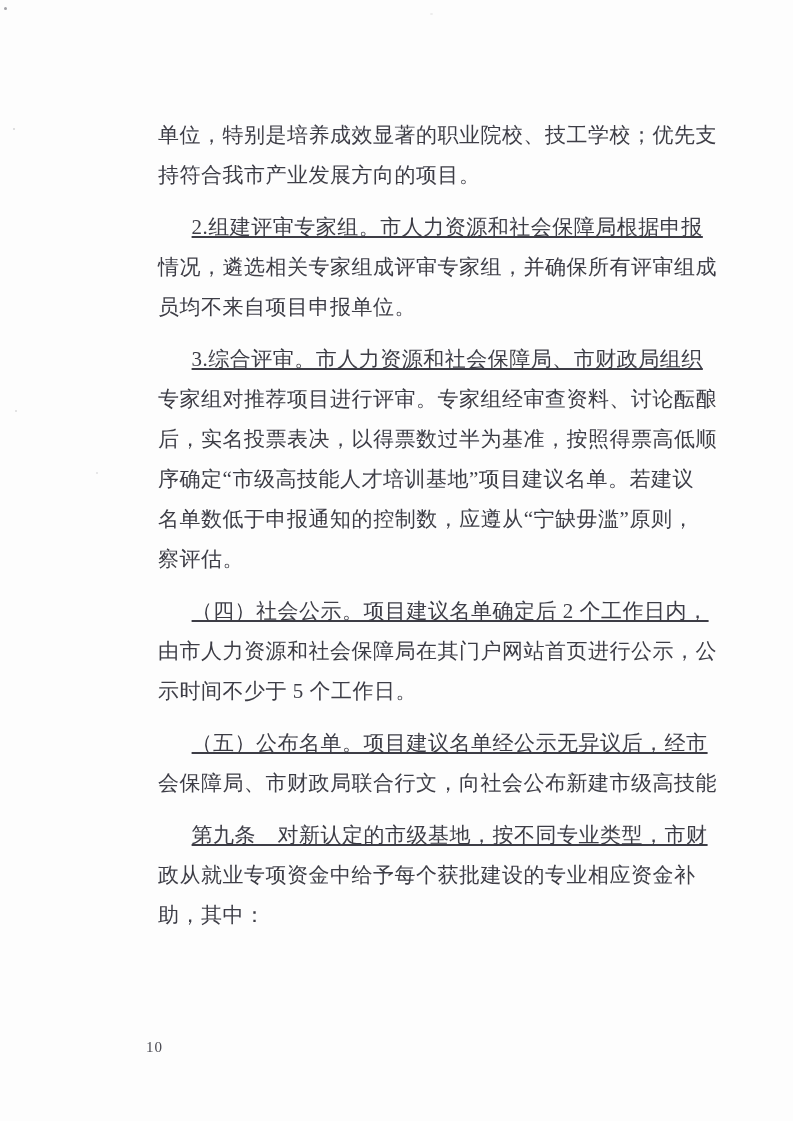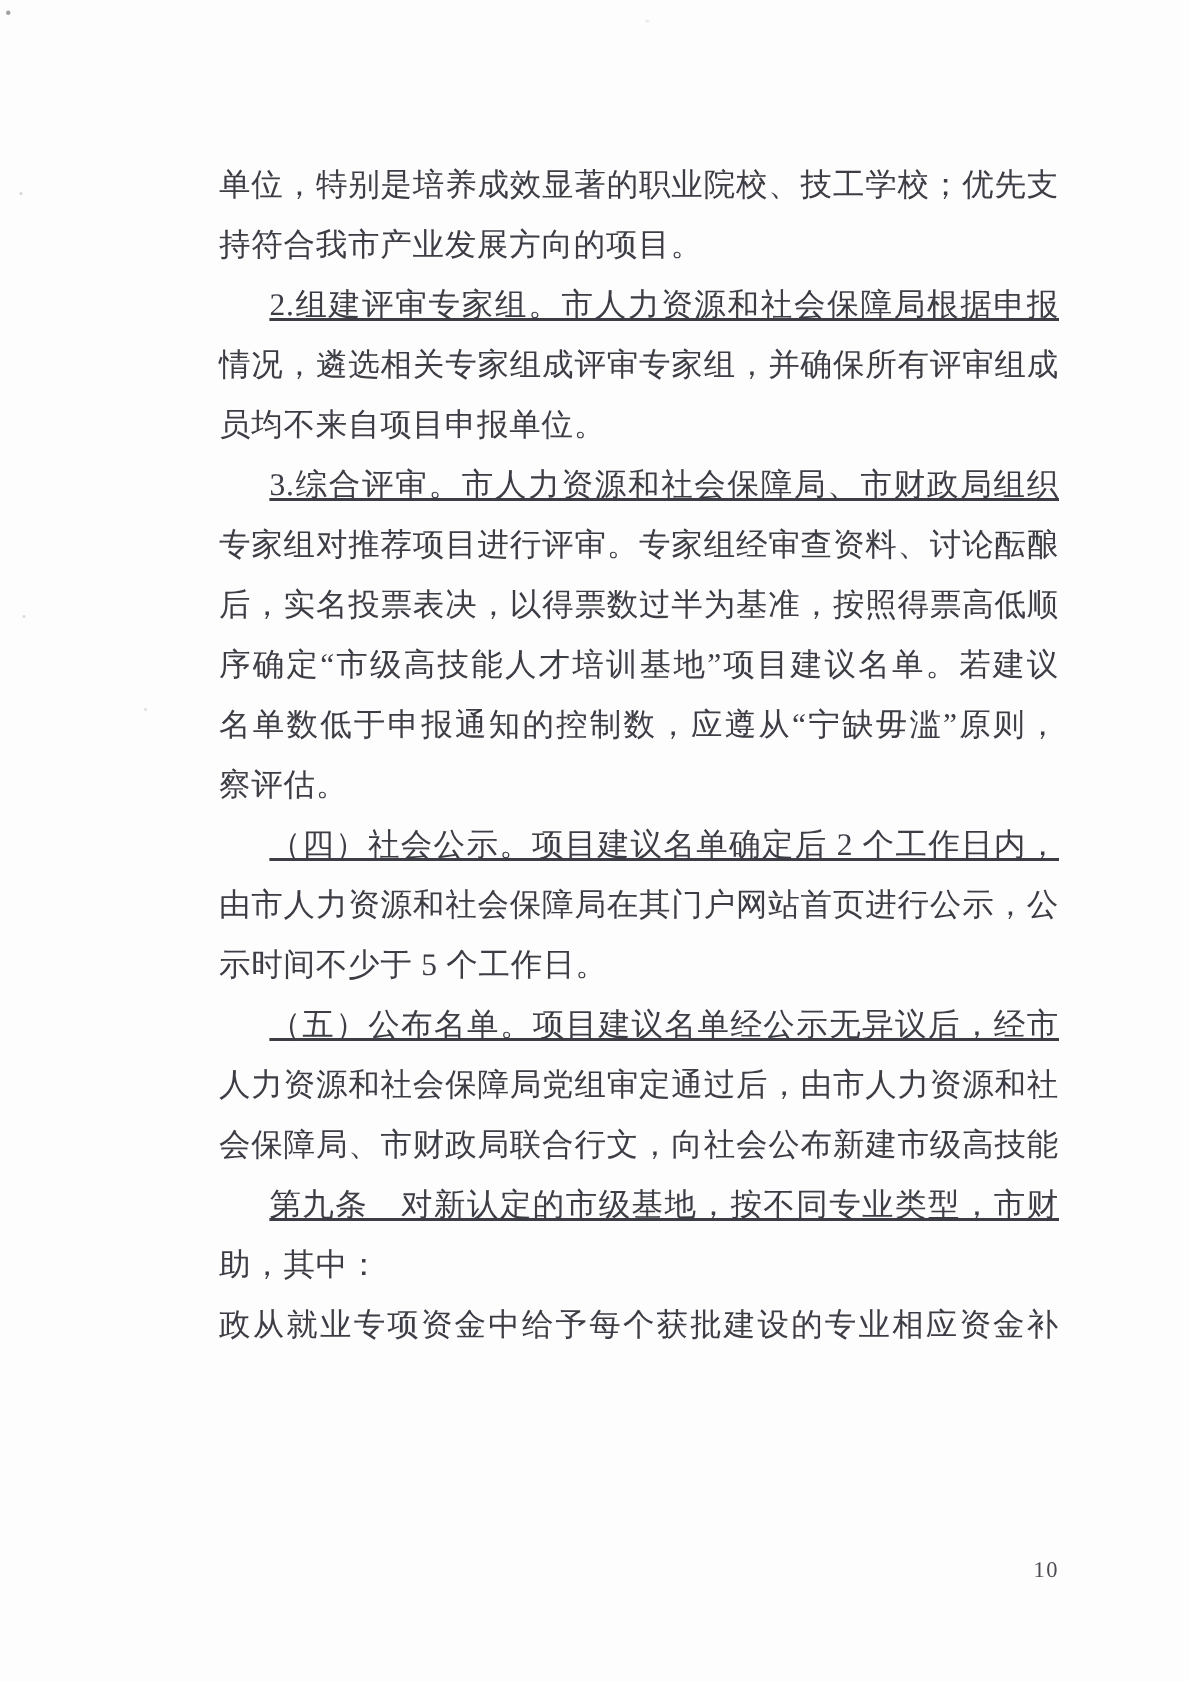--- a/index.html
+++ b/index.html
@@ -22,21 +22,21 @@
   .body-text {
     position: absolute;
     left: 146px;
     top: 103px;
     width: 560px;
     color: #3d3d46;
     font-size: 21px;
     line-height: 40px;
   }
   .para {
-    margin: 0;
+    margin: 12px;
     padding: 0;
   }
   .line {
     display: block;
     height: 40px;
     text-align: justify;
     text-align-last: justify;
     letter-spacing: 0.5px;
     white-space: nowrap;
   }
@@ -45,21 +45,21 @@
     text-decoration: underline;
   }
   .line.para-end {
     text-align-last: left;
   }
   .page-footer {
     position: absolute;
     left: 146px;
     top: 1038px;
     width: 560px;
-    text-align: right;
+    text-align: left;
   }
   .page-number {
     font-size: 15px;
     color: #4a4a52;
     letter-spacing: 1px;
   }
   .speck {
     position: absolute;
     border-radius: 50%;
     background: #8a8a90;
@@ -104,28 +104,27 @@
     </p>
 
     <p class="para">
       <span class="line indent">（四）社会公示。项目建议名单确定后 2 个工作日内，</span>
       <span class="line">由市人力资源和社会保障局在其门户网站首页进行公示，公</span>
       <span class="line para-end">示时间不少于 5 个工作日。</span>
     </p>
 
     <p class="para">
       <span class="line indent">（五）公布名单。项目建议名单经公示无异议后，经市</span>
-      <span class="line">人力资源和社会保障局党组审定通过后，由市人力资源和社</span>
       <span class="line">会保障局、市财政局联合行文，向社会公布新建市级高技能</span>
     </p>
 
     <p class="para">
       <span class="line indent">第九条　对新认定的市级基地，按不同专业类型，市财</span>
+      <span class="line">政从就业专项资金中给予每个获批建设的专业相应资金补</span>
       <span class="line para-end">助，其中：</span>
-      <span class="line">政从就业专项资金中给予每个获批建设的专业相应资金补</span>
     </p>
 
   </section>
 
   <footer class="page-footer">
     <span class="page-number">10</span>
   </footer>
 
 </main>
 

